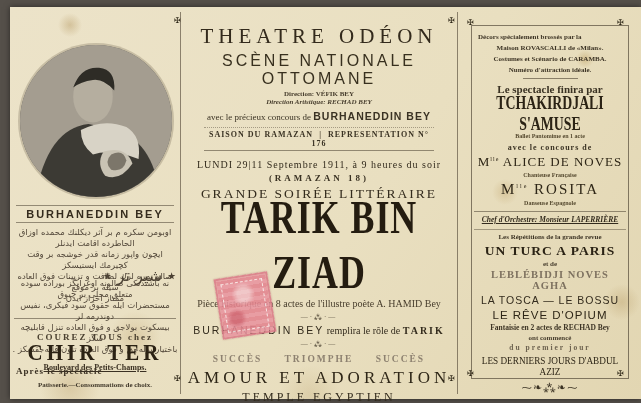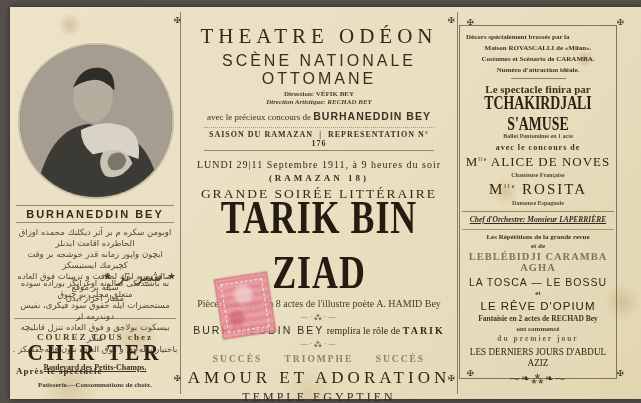--- a/index.html
+++ b/index.html
@@ -65,21 +65,21 @@
   .piece{margin-top:8px;font-size:10px;color:#473d2c;}
   .orn{font-size:7px;color:#4a4030;letter-spacing:2px;margin-top:3px;}
   .role{margin-top:3px;font-size:10px;color:#332b1d;}
   .role .nm{font-family:"Liberation Sans",sans-serif;font-size:10.5px;letter-spacing:2px;}
   .role .tk{font-weight:bold;letter-spacing:2px;}
   .succes{margin-top:6px;font-weight:bold;font-size:9.5px;letter-spacing:2px;color:#8d8170;
      word-spacing:18px;}
   .amour{margin-top:4px;font-size:17px;letter-spacing:4px;color:#2e2617;}
   .temple{margin-top:2px;font-size:12px;letter-spacing:3px;color:#332b1d;}
   
-  .rbox{position:absolute;left:2px;top:18px;width:152px;height:348px;
+  .rbox{position:absolute;left:14px;top:18px;width:152px;height:348px;
      border:1px solid rgba(60,50,35,.6);padding:4px 2px 0 2px;text-align:center;}
   .r-small{font-size:7px;font-weight:bold;color:#3d3425;margin-top:3px;}
   .r-rule{width:55px;border-top:1px solid rgba(60,50,35,.55);margin:4px auto 0 auto;}
   .finira{font-size:11px;font-weight:bold;color:#3a3223;margin-top:4px;}
   .tchak{font-size:15px;font-weight:bold;letter-spacing:0px;color:#2b2315;transform:scale(.92,1.25);margin-top:2px;}
   .r-sub{font-size:6px;font-weight:bold;color:#55492f;margin-top:2px;}
   .r-avec{font-size:8px;font-weight:bold;letter-spacing:1px;color:#3a3223;margin-top:4px;}
   .alice{font-size:13px;letter-spacing:1px;color:#2e2617;margin-top:2px;}
   .alice sup,.rosita sup{font-size:6px;}
   .rosita{font-size:15px;letter-spacing:2px;color:#2e2617;margin-top:3px;}
@@ -193,24 +193,24 @@
         <div class="alice">
           <span>M</span><sup>lle</sup><span> ALICE DE NOVES</span>
         </div>
         <div class="r-sub">Chanteuse Française</div>
         <div class="rosita">
           <span>M</span><sup>lle</sup><span> ROSITA</span>
         </div>
         <div class="r-sub">Danseuse Espagnole</div>
         <div class="chef">Chef d'Orchestre: Monsieur LAPERRIÈRE</div>
         <div class="repet">Les Répétitions de la grande revue</div>
+        <div class="turc">UN TURC A PARIS</div>
         <div class="etde">et de</div>
-        <div class="lebleb">LEBLÉBIDJI CARAMBA AGHA</div>
+        <div class="lebleb">LEBLÉBIDJI NOVES AGHA</div>
         <div class="tosca">LA TOSCA — LE BOSSU</div>
-        <div class="etde">et</div>
         <div class="reve">LE RÊVE D'OPIUM</div>
         <div class="fanta">Fantaisie en 2 actes de RECHAD Bey</div>
         <div class="commence">ont commencé</div>
         <div class="premier">du premier jour</div>
         <div class="derniers">LES DERNIERS JOURS D'ABDUL AZIZ</div>
         <div class="flourish">⁓❧⁂❧⁓</div>
       </div>
     </div>
 
     <span class="corner" style="left:164px;top:10px;">✠</span>

